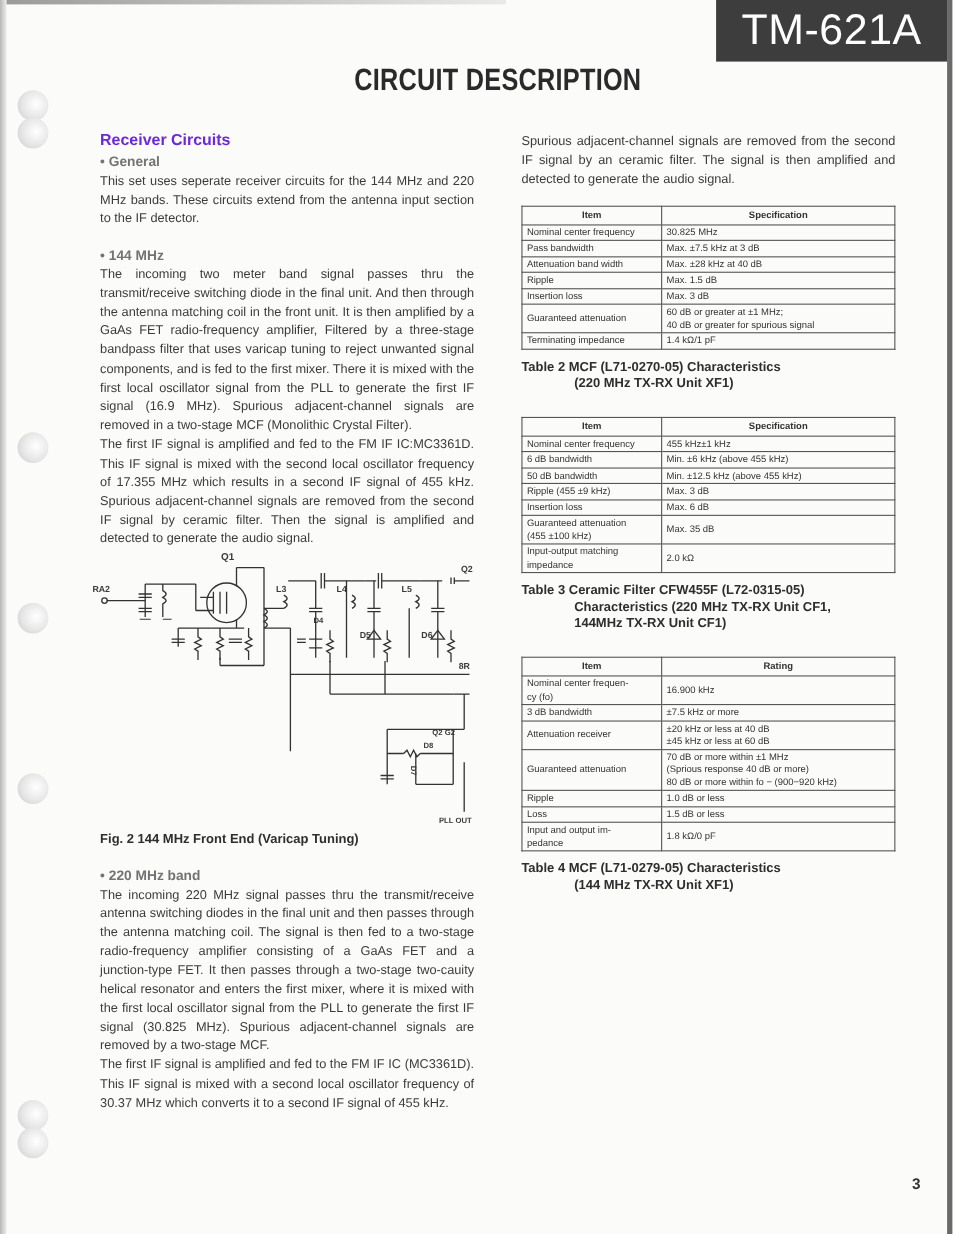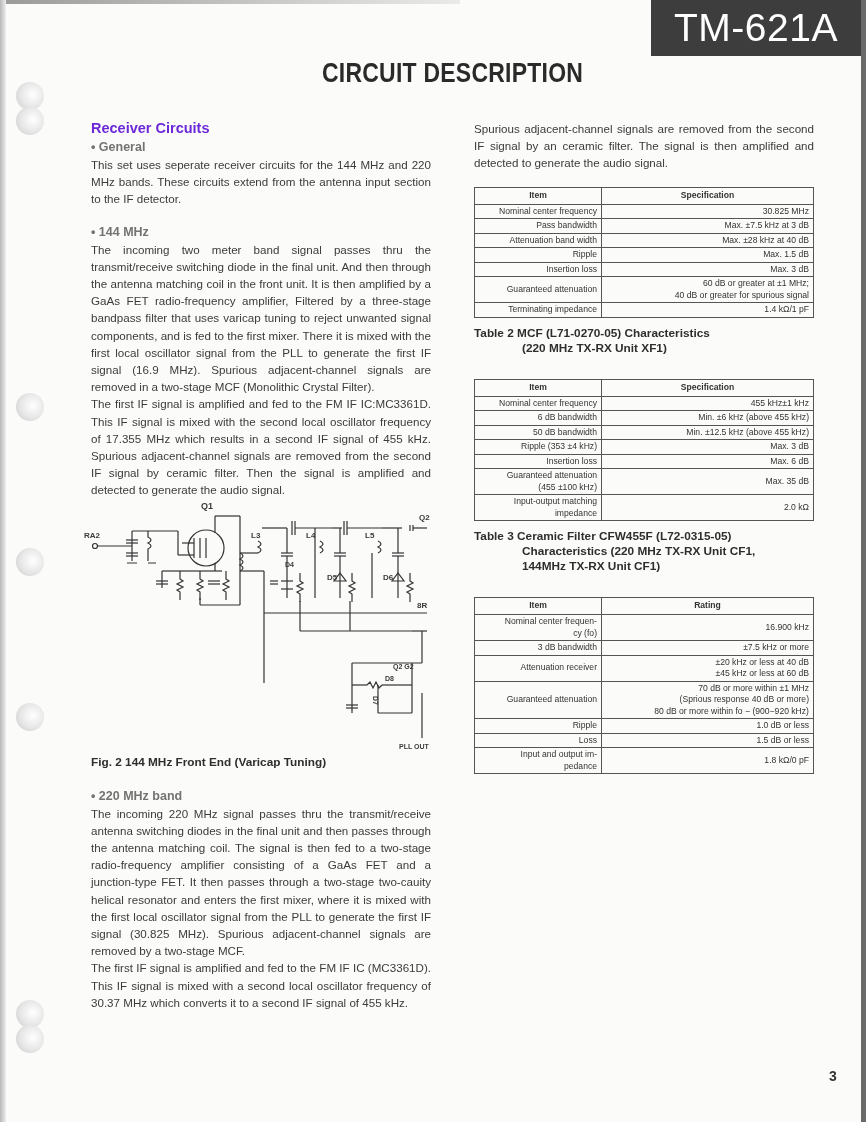--- a/index.html
+++ b/index.html
@@ -28,21 +28,21 @@
 
   h2.section { font-size: 14.5px; font-weight: bold; color: #6d28d9; margin: 0 0 4px 0; }
   h3.sub { font-size: 12.5px; font-weight: bold; color: #737373; margin: 0 0 2px 0; }
   p.body { font-size: 11.6px; line-height: 17.2px; margin: 0; text-align: justify; color: #3b3b3b; }
   .gap { height: 17px; }
 
   .schematic { position: relative; width: 345px; height: 240px; margin-top: 14px; }
   .fig-caption { font-size: 11.8px; font-weight: bold; color: #2e2e2e; margin-top: 2px; }
 
   table.spec { border-collapse: collapse; width: 340px; font-size: 8.6px; color: #333; }
-  table.spec th, table.spec td { border: 1px solid #555; padding: 1px 4px; vertical-align: middle; line-height: 11.5px; text-align: right; }
+  table.spec th, table.spec td { border: 1px solid #555; padding: 1px 4px; vertical-align: middle; line-height: 11.5px; }
   table.spec th { font-weight: bold; text-align: center; height: 14px; }
   table.spec td:first-child { width: 118px; }
   .tcap { font-size: 11.8px; font-weight: bold; color: #2e2e2e; margin: 8px 0 0 0; line-height: 15px; }
   .tcap .indent { display: block; padding-left: 48px; }
 
   .page-number { position: absolute; left: 829px; top: 1068px; font-size: 14px; font-weight: bold; color: #333; }
 </style>
 </head>
 <body>
 
@@ -261,21 +261,21 @@
         </tr>
         <tr>
           <td style="white-space: pre-line;">6 dB bandwidth</td>
           <td style="white-space: pre-line;">Min. ±6 kHz (above 455 kHz)</td>
         </tr>
         <tr>
           <td style="white-space: pre-line;">50 dB bandwidth</td>
           <td style="white-space: pre-line;">Min. ±12.5 kHz (above 455 kHz)</td>
         </tr>
         <tr>
-          <td style="white-space: pre-line;">Ripple (353 ±4 kHz)</td>
+          <td style="white-space: pre-line;">Ripple (455 ±9 kHz)</td>
           <td style="white-space: pre-line;">Max. 3 dB</td>
         </tr>
         <tr>
           <td style="white-space: pre-line;">Insertion loss</td>
           <td style="white-space: pre-line;">Max. 6 dB</td>
         </tr>
         <tr>
           <td style="white-space: pre-line;">Guaranteed attenuation
 (455 ±100 kHz)</td>
           <td style="white-space: pre-line;">Max. 35 dB</td>
@@ -330,15 +330,19 @@
           <td style="white-space: pre-line;">Loss</td>
           <td style="white-space: pre-line;">1.5 dB or less</td>
         </tr>
         <tr>
           <td style="white-space: pre-line;">Input and output im-
 pedance</td>
           <td style="white-space: pre-line;">1.8 kΩ/0 pF</td>
         </tr>
       </tbody>
   </table>
+  <div class="tcap">
+    <span>Table 4 MCF (L71-0279-05) Characteristics</span>
+    <span class="indent">(144 MHz TX-RX Unit XF1)</span>
+  </div>
 </div>
 
 <div class="page-number">3</div>
 
 </body></html>

